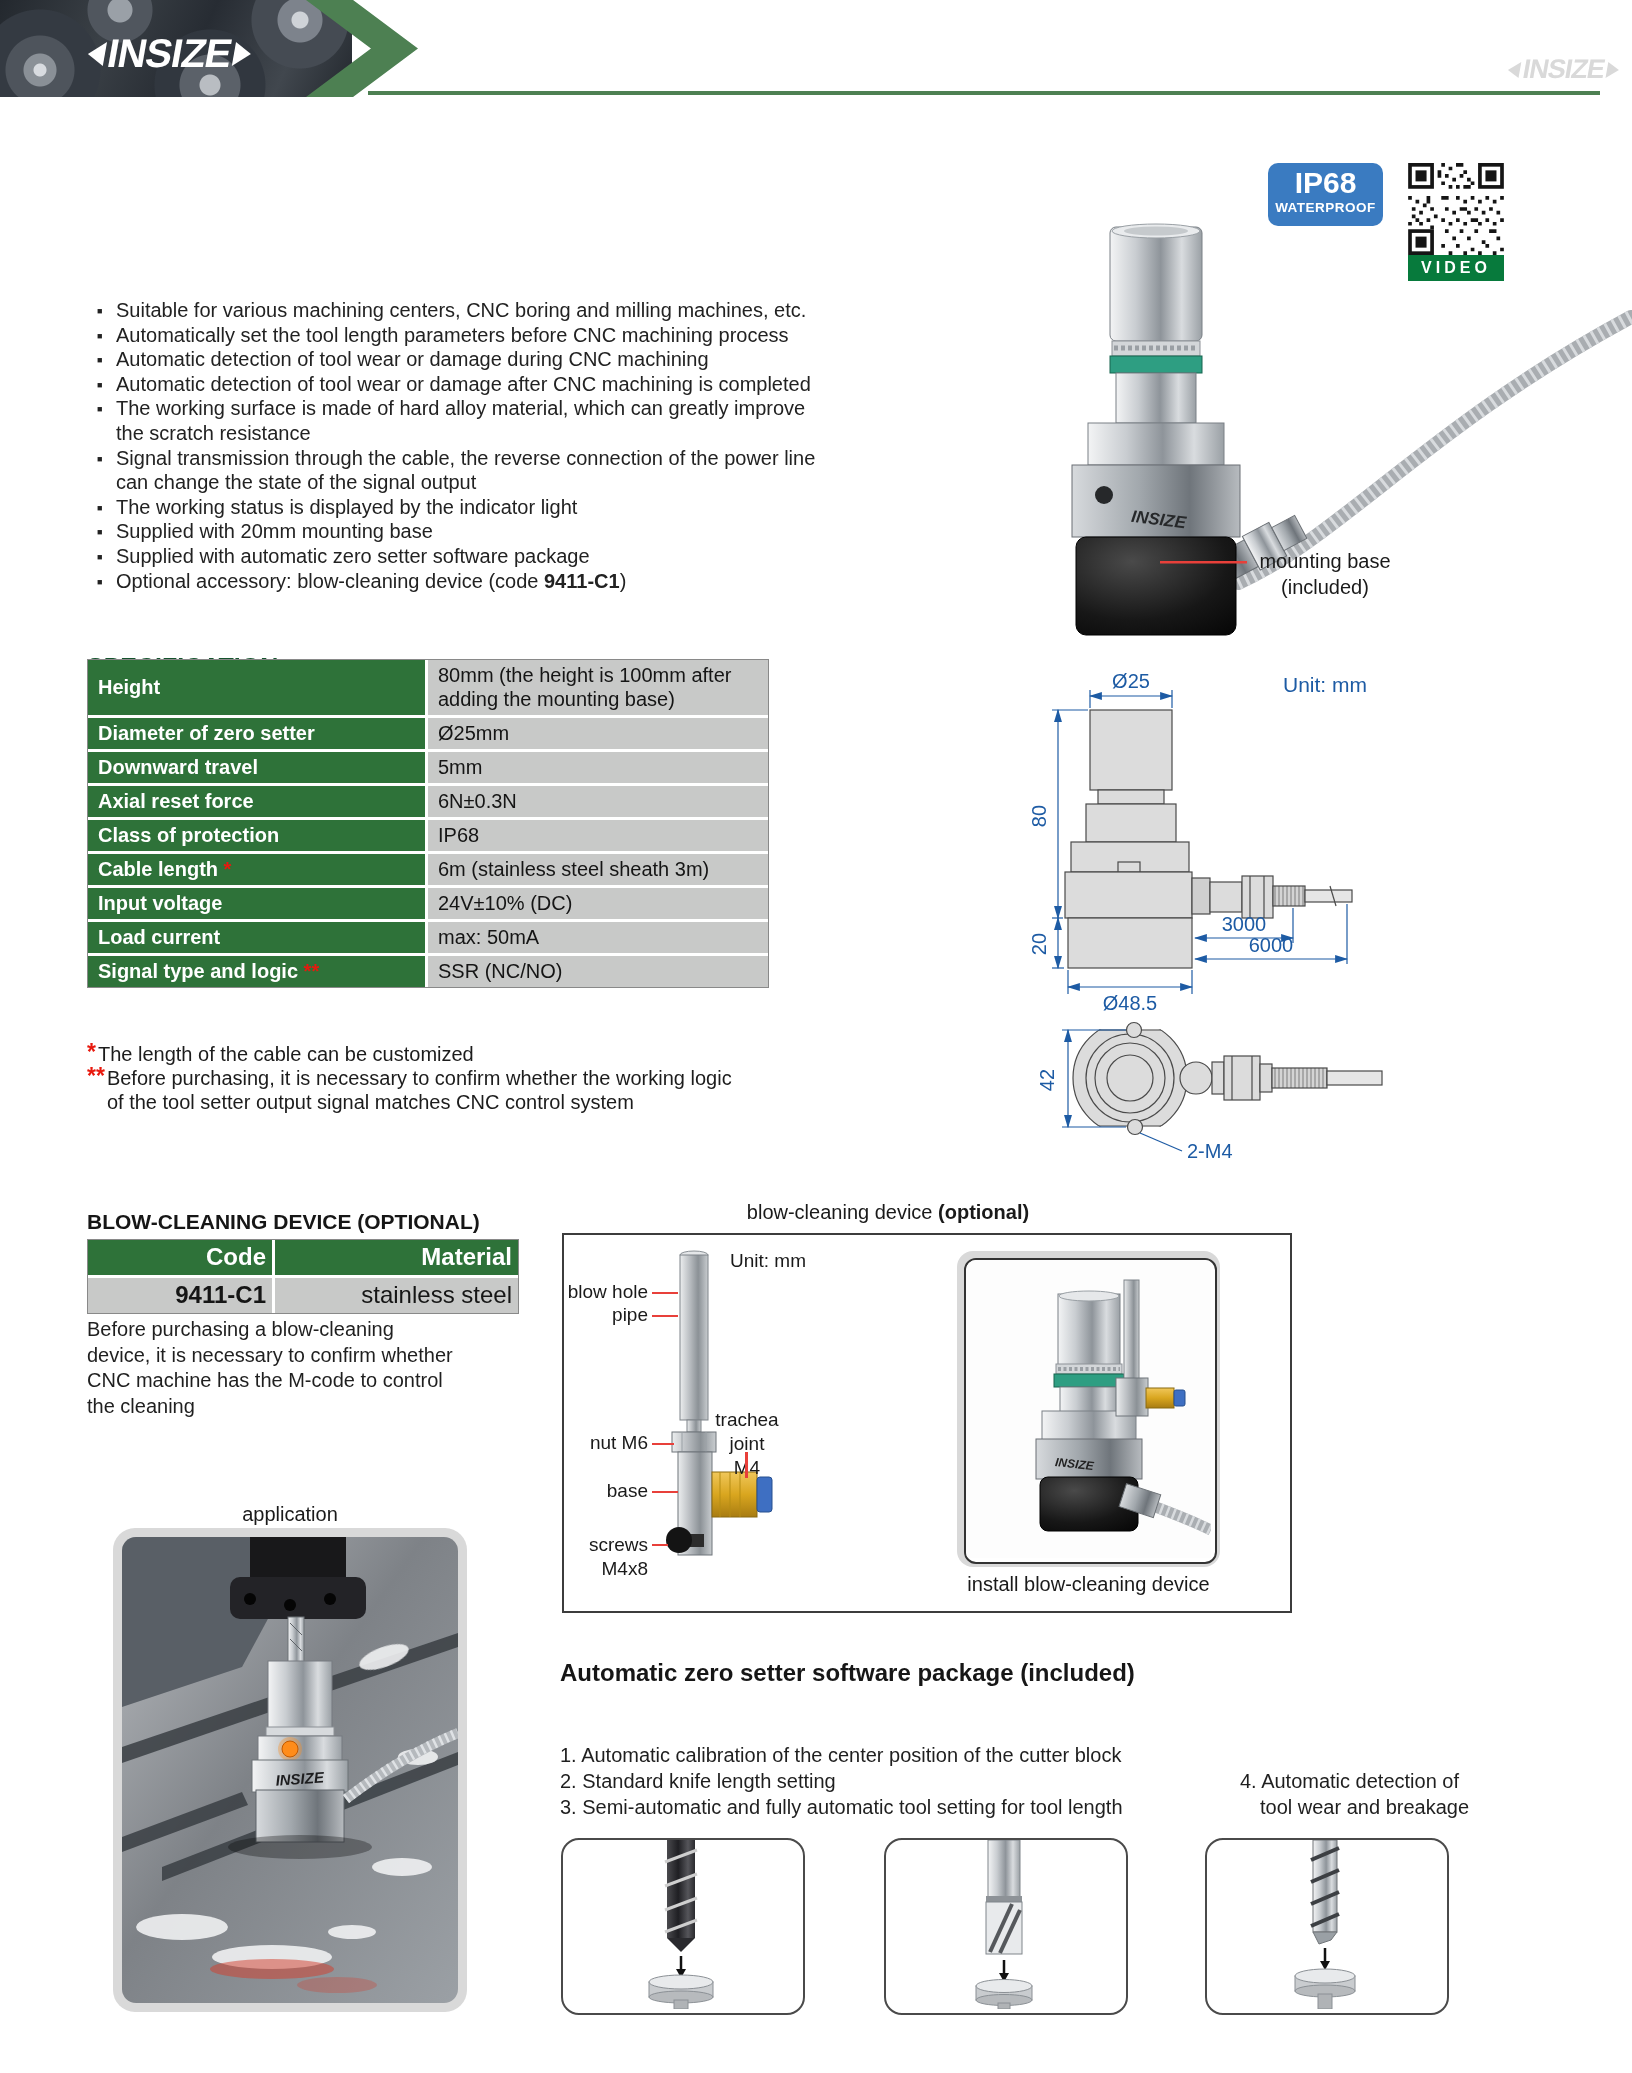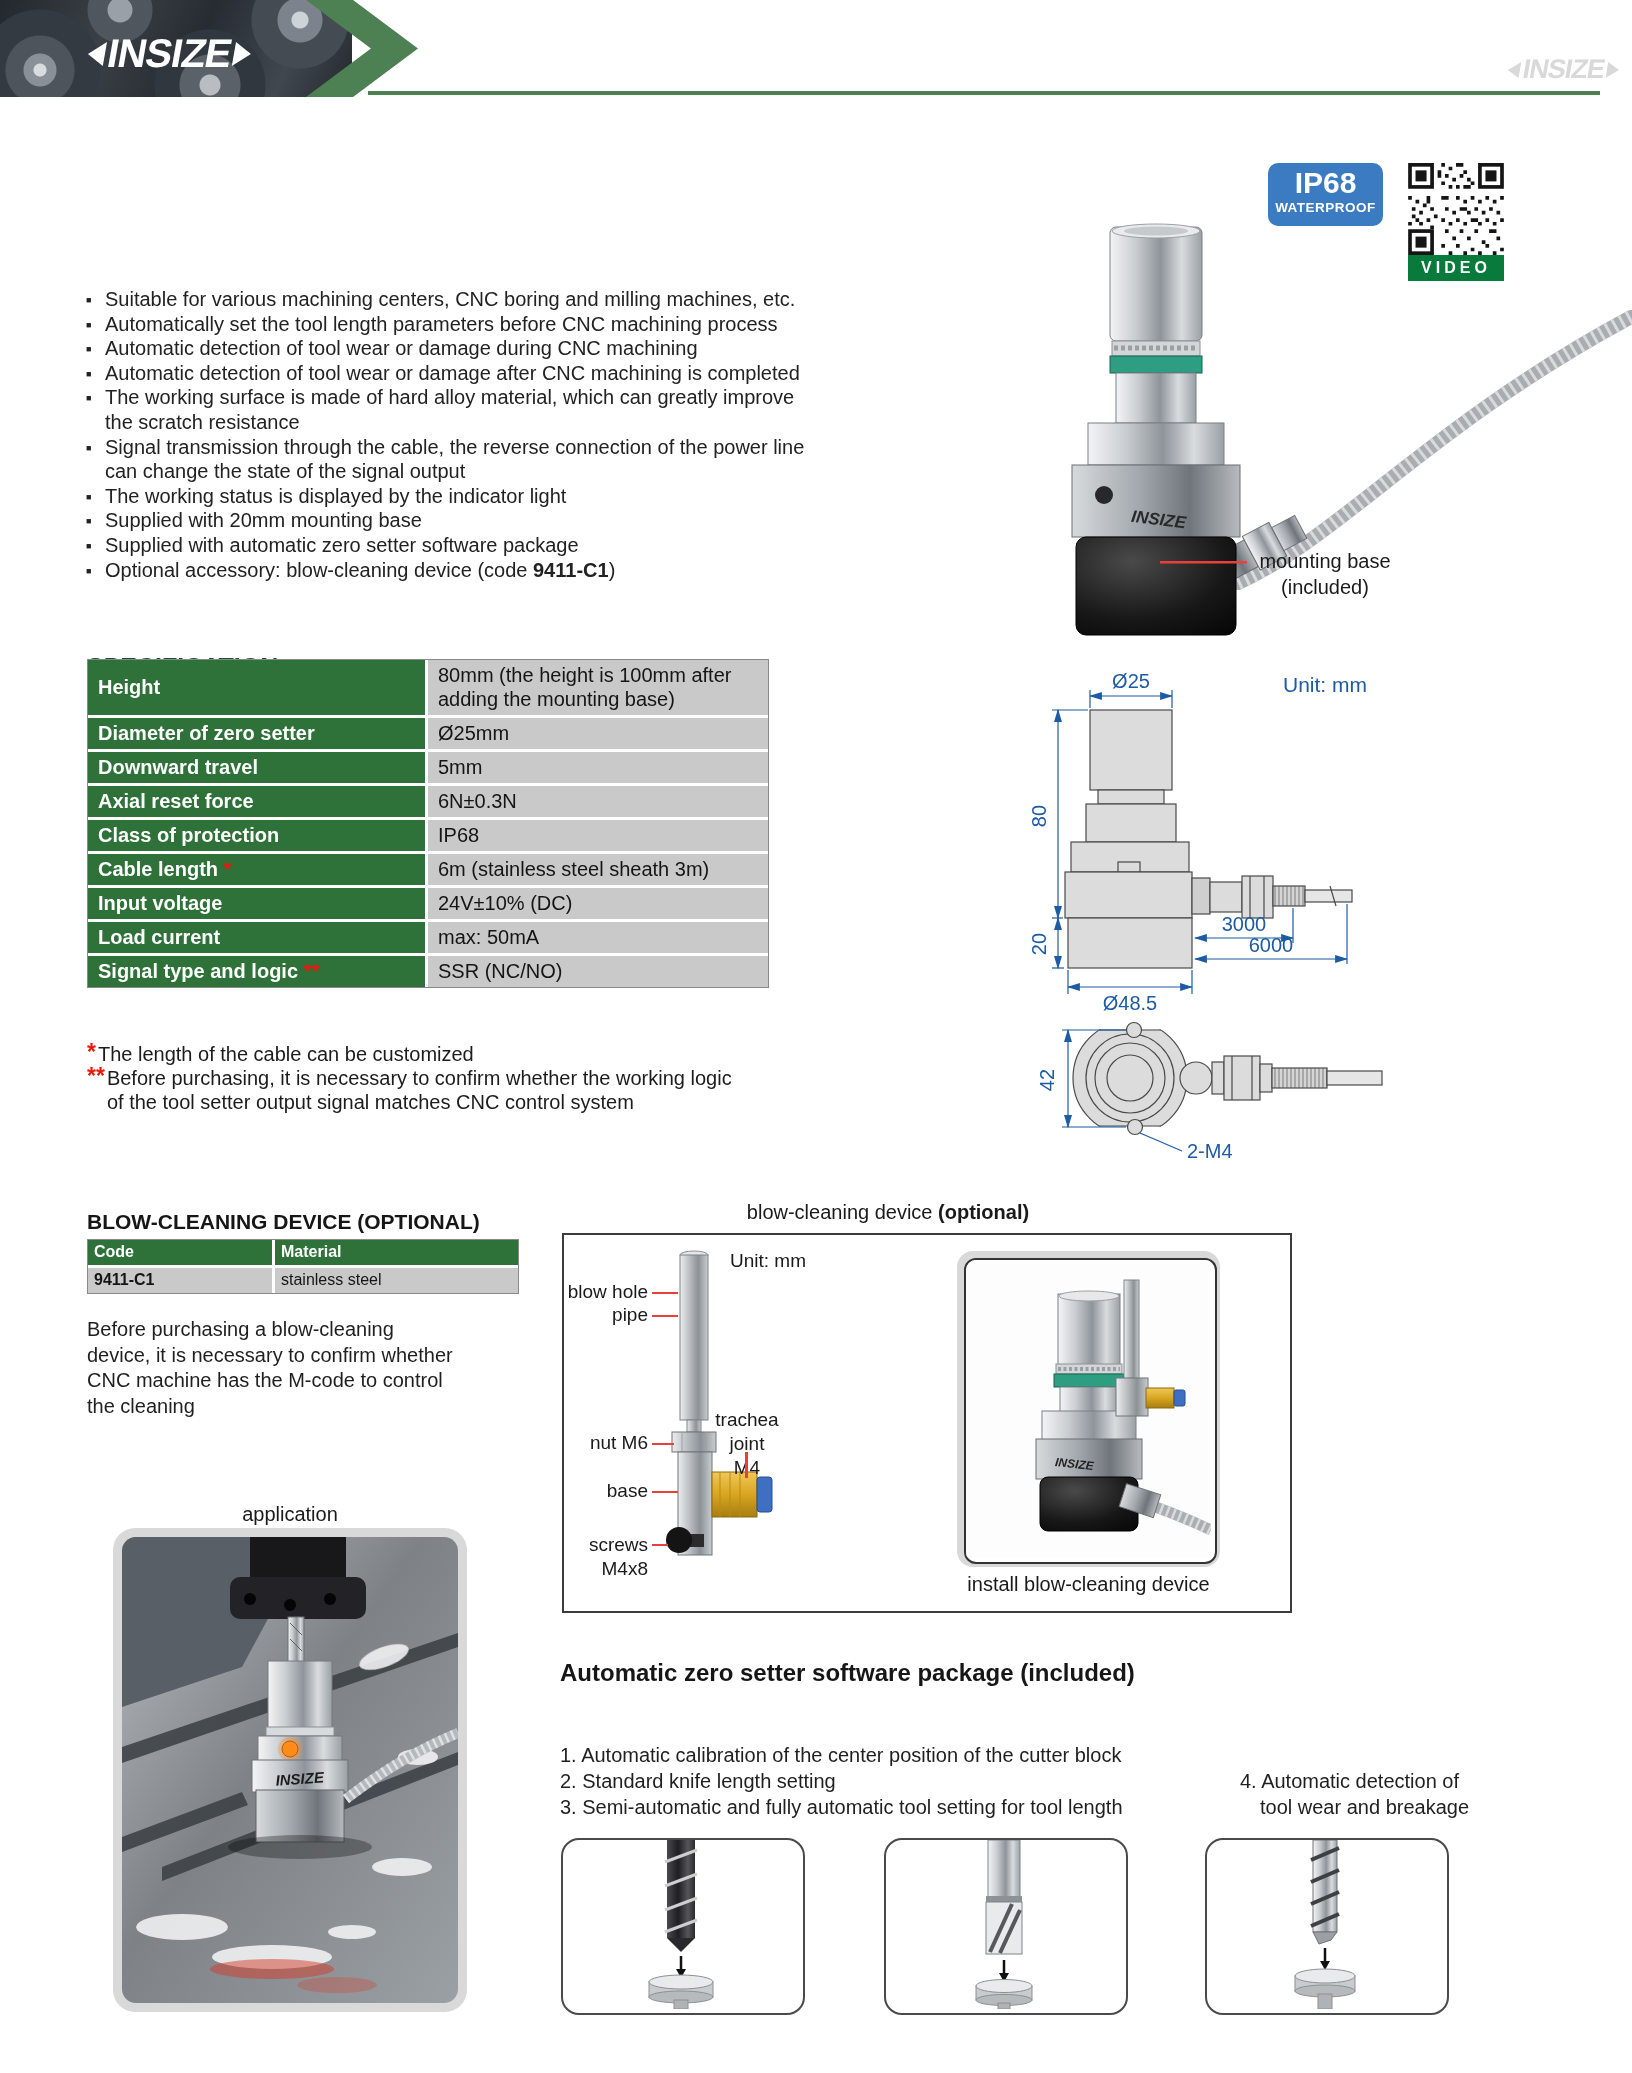--- a/index.html
+++ b/index.html
@@ -31,21 +31,21 @@
   .title{left:87px;top:126px;font-size:27px;font-weight:bold;line-height:33px;color:#161616;}
   .ip-badge{left:1268px;top:163px;width:115px;height:63px;background:#3a7bc1;border-radius:10px;
     color:#fff;text-align:center;}
   .ip-badge .big{font-size:30px;font-weight:bold;line-height:34px;margin-top:3px;}
   .ip-badge .small{font-size:13.5px;font-weight:bold;letter-spacing:.5px;}
   .qr{left:1408px;top:163px;width:96px;height:92px;background:#fff;}
   .video-badge{left:1408px;top:255px;width:96px;height:26px;background:#077a3c;color:#fff;
     font-size:16px;font-weight:bold;letter-spacing:4px;text-align:center;line-height:26px;}
 
   
-  .features{left:86px;top:287px;width:840px;list-style:none;margin:0;padding:0;}
+  .features{left:86px;top:287px;width:840px;list-style:none;margin:11px;padding:0;}
   .features li{position:relative;padding-left:19px;font-size:20px;line-height:24.6px;margin:0;color:#222;}
   .features li::before{content:"■";position:absolute;left:0;top:1px;font-size:9px;color:#222;}
   .features .pre{white-space:pre-line;}
   .features .b{font-weight:bold;}
 
   
   .spec-h{left:87px;top:653px;font-size:25px;font-weight:bold;color:#14532d;}
   .spec-wrap{left:87px;top:659px;border:1px solid #898989;}
   table.spec{border-collapse:collapse;width:680px;}
   table.spec td{font-size:20px;line-height:24px;padding:3px 10px 4px 10px;border-bottom:3px solid #fff;vertical-align:middle;}
@@ -61,21 +61,21 @@
   .fnote .ft{white-space:pre-line;}
 
   
   .mount-label{left:1245px;top:548px;width:160px;text-align:center;font-size:20px;line-height:26px;color:#1a1a1a;}
   .redline{background:#e8403a;height:2px;}
 
   
   .blow-h{left:87px;top:1210px;font-size:21px;font-weight:bold;color:#161616;}
   .blow-wrap{left:87px;top:1239px;border:1px solid #898989;}
   table.blow{border-collapse:collapse;width:430px;}
-  table.blow td{font-size:16px;text-align:left;padding:3px 6px 4px 6px;}
+  table.blow td{font-size:24px;text-align:right;padding:3px 6px 4px 6px;}
   table.blow td.h{background:#2e7239;color:#fff;font-weight:bold;border-bottom:3px solid #fff;}
   table.blow td.c{background:#c8c9c8;color:#151515;}
   table.blow td.c1{width:172px;border-right:3px solid #fff;}
   .blow-note{left:87px;top:1305px;width:420px;font-size:20px;line-height:25.5px;white-space:pre-line;color:#1f1f1f;margin-top:12px;}
 
   
   .app-label{left:113px;top:1503px;width:354px;text-align:center;font-size:20px;color:#1a1a1a;}
   .app-frame{left:113px;top:1528px;width:354px;height:484px;background:#d9d9d9;border-radius:22px;}
   .app-inner{position:absolute;left:9px;top:9px;width:336px;height:466px;border-radius:14px;overflow:hidden;}
 

